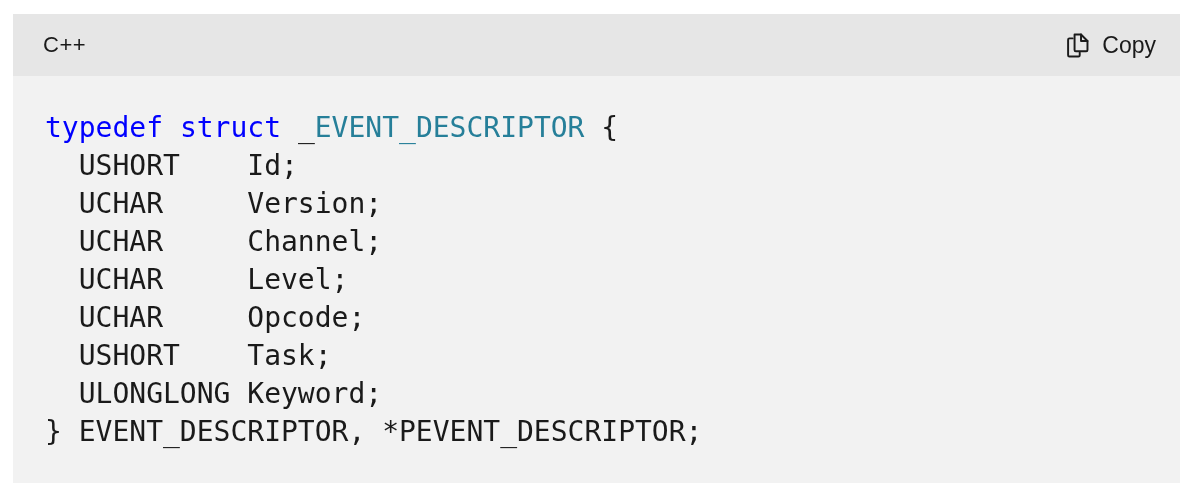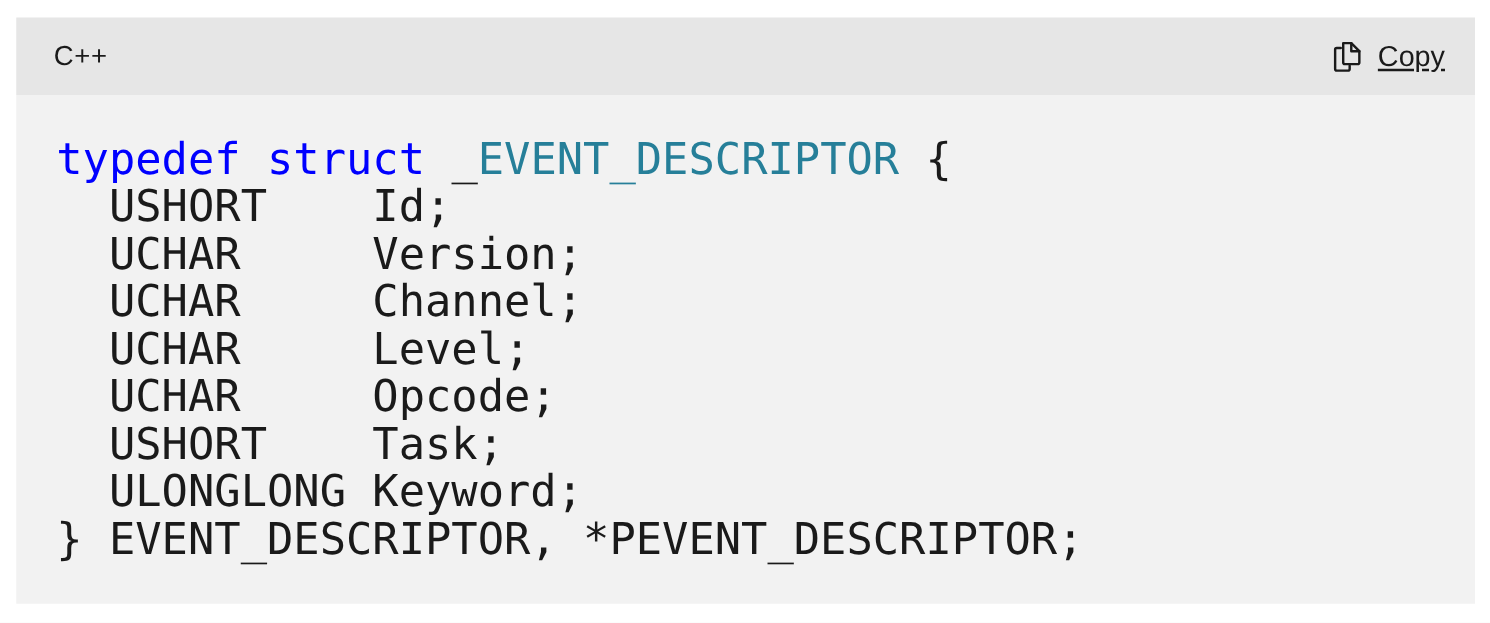--- a/index.html
+++ b/index.html
@@ -40,37 +40,36 @@
     display: flex;
     align-items: center;
     gap: 10px;
     background: transparent;
     border: none;
     padding: 0;
     cursor: pointer;
     font-family: "Liberation Sans", sans-serif;
     font-size: 23px;
     color: var(--text);
-    text-decoration: underline;
   }
   .copy-button svg {
     width: 31px;
     height: 31px;
     display: block;
   }
   .code-area {
     margin: 0;
     background: var(--code-bg);
     height: 407px;
     padding: 33px 20px 30px 32px;
     overflow: hidden;
   }
   .code-area code {
     font-family: "DejaVu Sans Mono", "Liberation Mono", monospace;
-    font-size: 35px;
+    font-size: 28px;
     line-height: 38px;
     color: var(--text);
     white-space: pre;
     display: block;
   }
   .tok-plain { color: inherit; }
   .tok-keyword { color: var(--keyword); }
   .tok-type { color: var(--type); }
 </style>
 </head>

